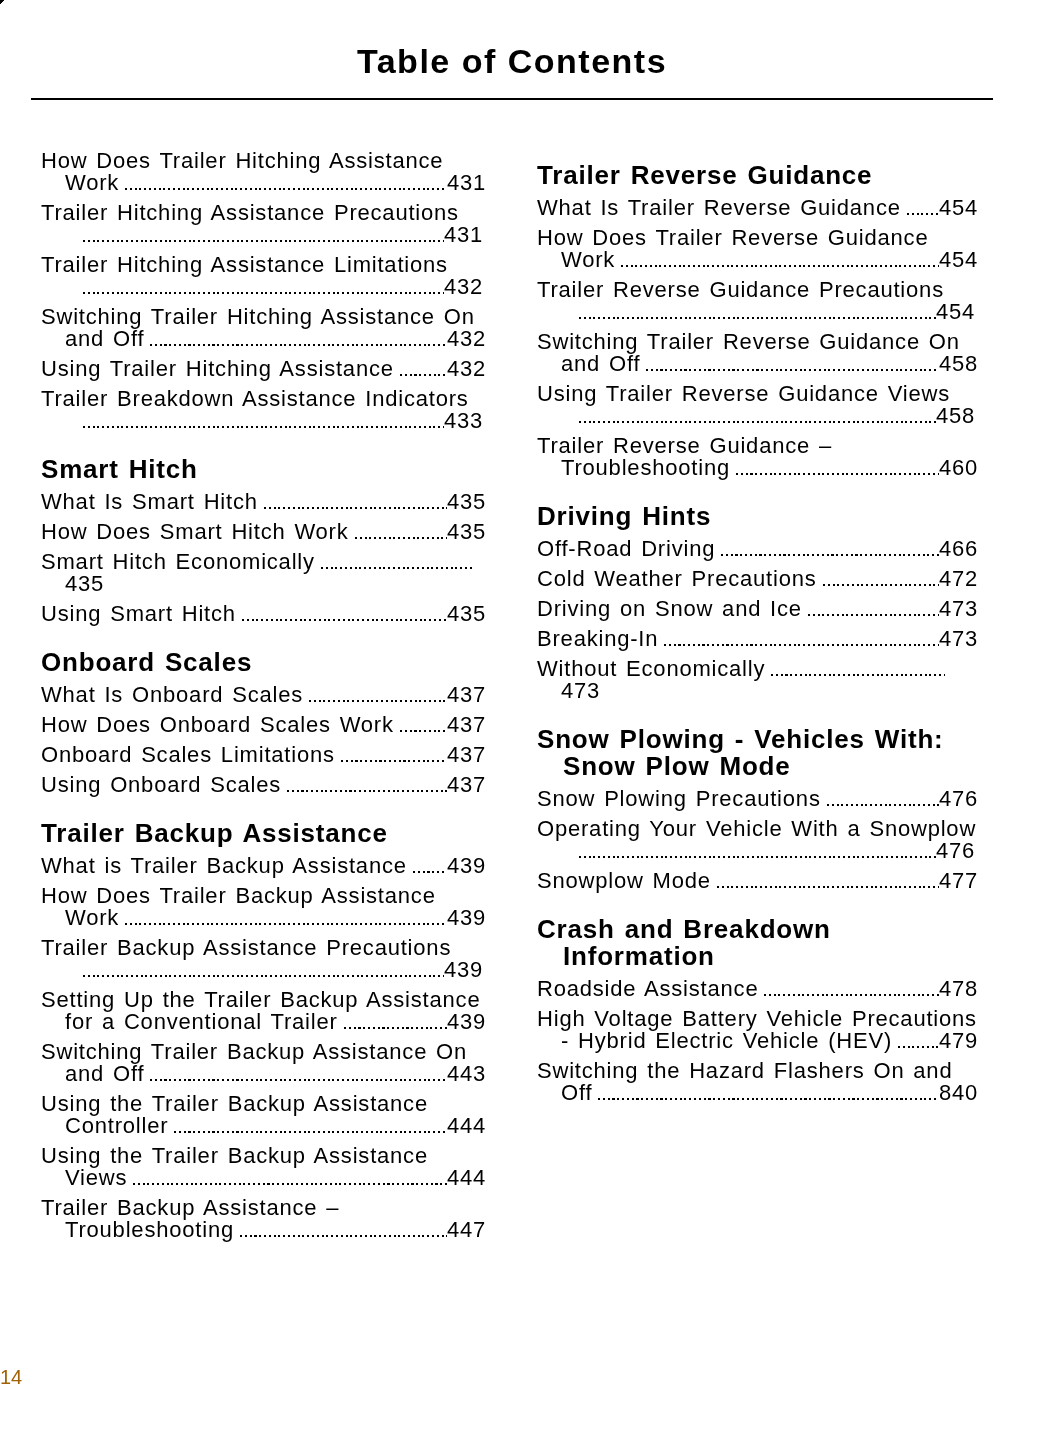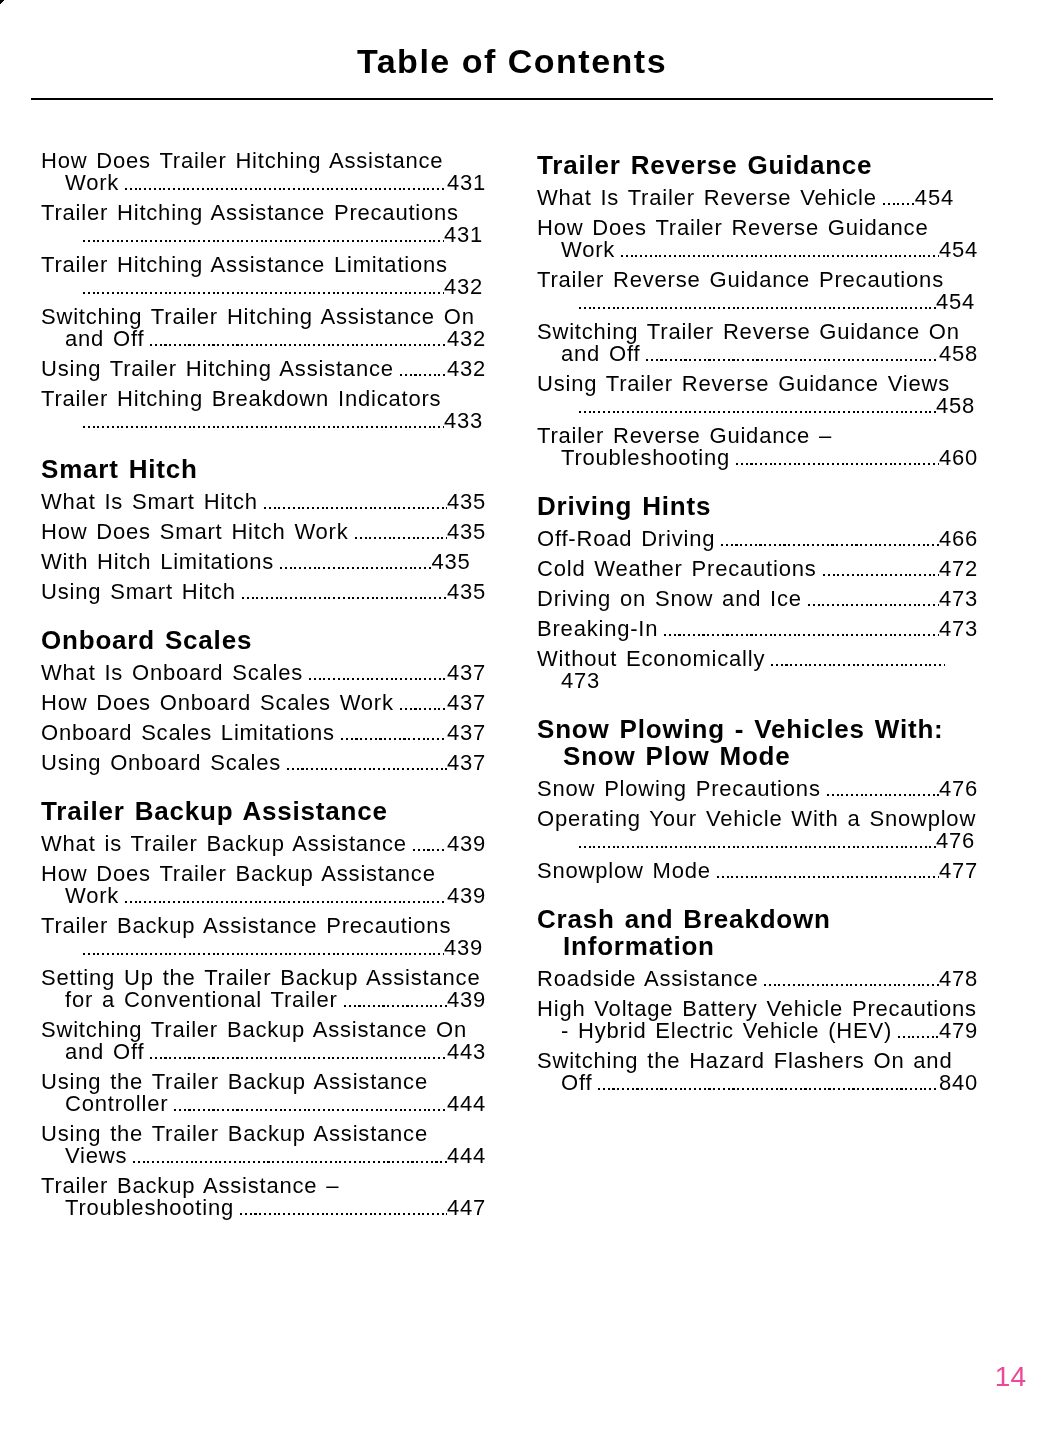--- a/index.html
+++ b/index.html
@@ -25,40 +25,40 @@
   .toc-column.right{width:444px;}
   .toc-section{margin:0;}
   .toc-heading{
     margin:24px 0 8px 0;
     font-size:26px;line-height:27px;font-weight:bold;
     letter-spacing:0.8px;word-spacing:2px;
     max-width:420px;
     padding-left:26px;text-indent:-26px;
     color:#000;
   }
-  .toc-section:first-child .toc-heading{margin-top:2px;}
+  .toc-section:first-child .toc-heading{margin-top:12px;}
   
   .section-snow-plowing-vehicles-without-snow-plow-mode .toc-heading{margin-bottom:33px;}
   .toc-entry{
     font-size:22px;line-height:22px;
     letter-spacing:0.8px;word-spacing:2px;
     margin:0 0 8px 0;
     padding-left:24px;text-indent:-24px;
     color:#000;
   }
   .toc-title{text-indent:0;}
   .toc-leader{
     display:inline-block;vertical-align:baseline;
     height:2.4px;margin-left:6px;
     background:repeating-linear-gradient(90deg,#000 0 2.1px,transparent 2.1px 4.8px);
   }
   .toc-page{white-space:nowrap;letter-spacing:0.8px;}
   footer.page-footer{
     position:absolute;top:1366px;left:0;width:1026px;
-    text-align:right;font-size:28px;line-height:22px;color:#ec4899;
+    text-align:left;font-size:20px;line-height:22px;color:#a16207;
   }
 </style>
 </head>
 <body>
 
 <div class="page">
   <div class="corner-artifact"></div>
 
   <header class="page-header">
     <h1 class="page-title">Table of Contents</h1>
@@ -66,27 +66,27 @@
   </header>
 
   <main class="columns">
     <div class="toc-column left" id="toc-col-0">
         <section class="toc-section section-untitled">
           <div class="toc-entry"><span class="toc-title">How Does Trailer Hitching Assistance Work</span><span class="toc-leader" style="width: 321.75px; margin-left: 6px;"></span><span class="toc-page">431</span></div>
           <div class="toc-entry"><span class="toc-title">Trailer Hitching Assistance Precautions</span><span class="toc-leader" style="width: 360.891px; margin-left: 18px;"></span><span class="toc-page">431</span></div>
           <div class="toc-entry"><span class="toc-title">Trailer Hitching Assistance Limitations</span><span class="toc-leader" style="width: 360.891px; margin-left: 18px;"></span><span class="toc-page">432</span></div>
           <div class="toc-entry"><span class="toc-title">Switching Trailer Hitching Assistance On and Off</span><span class="toc-leader" style="width: 296.531px; margin-left: 6px;"></span><span class="toc-page">432</span></div>
           <div class="toc-entry"><span class="toc-title">Using Trailer Hitching Assistance</span><span class="toc-leader" style="width: 47.125px; margin-left: 6px;"></span><span class="toc-page">432</span></div>
-          <div class="toc-entry"><span class="toc-title">Trailer Hitching Breakdown Indicators</span><span class="toc-leader" style="width: 360.891px; margin-left: 18px;"></span><span class="toc-page">433</span></div>
+          <div class="toc-entry"><span class="toc-title">Trailer Breakdown Assistance Indicators</span><span class="toc-leader" style="width: 360.891px; margin-left: 18px;"></span><span class="toc-page">433</span></div>
         </section>
         <section class="toc-section section-smart-hitch">
           <h2 class="toc-heading">Smart Hitch</h2>
           <div class="toc-entry"><span class="toc-title">What Is Smart Hitch</span><span class="toc-leader" style="width: 183.094px; margin-left: 6px;"></span><span class="toc-page">435</span></div>
           <div class="toc-entry"><span class="toc-title">How Does Smart Hitch Work</span><span class="toc-leader" style="width: 92.3438px; margin-left: 6px;"></span><span class="toc-page">435</span></div>
-          <div class="toc-entry"><span class="toc-title">With Hitch Limitations</span><span class="toc-leader" style="width: 151.312px; margin-left: 6px;"></span><span class="toc-page">435</span></div>
+          <div class="toc-entry"><span class="toc-title">Smart Hitch Economically</span><span class="toc-leader" style="width: 151.312px; margin-left: 6px;"></span><span class="toc-page">435</span></div>
           <div class="toc-entry"><span class="toc-title">Using Smart Hitch</span><span class="toc-leader" style="width: 205.016px; margin-left: 6px;"></span><span class="toc-page">435</span></div>
         </section>
         <section class="toc-section section-onboard-scales">
           <h2 class="toc-heading">Onboard Scales</h2>
           <div class="toc-entry"><span class="toc-title">What Is Onboard Scales</span><span class="toc-leader" style="width: 137.844px; margin-left: 6px;"></span><span class="toc-page">437</span></div>
           <div class="toc-entry"><span class="toc-title">How Does Onboard Scales Work</span><span class="toc-leader" style="width: 47.0938px; margin-left: 6px;"></span><span class="toc-page">437</span></div>
           <div class="toc-entry"><span class="toc-title">Onboard Scales Limitations</span><span class="toc-leader" style="width: 106.062px; margin-left: 6px;"></span><span class="toc-page">437</span></div>
           <div class="toc-entry"><span class="toc-title">Using Onboard Scales</span><span class="toc-leader" style="width: 159.766px; margin-left: 6px;"></span><span class="toc-page">437</span></div>
         </section>
         <section class="toc-section section-trailer-backup-assistance">
@@ -97,21 +97,21 @@
           <div class="toc-entry"><span class="toc-title">Setting Up the Trailer Backup Assistance for a Conventional Trailer</span><span class="toc-leader" style="width: 103.297px; margin-left: 6px;"></span><span class="toc-page">439</span></div>
           <div class="toc-entry"><span class="toc-title">Switching Trailer Backup Assistance On and Off</span><span class="toc-leader" style="width: 296.531px; margin-left: 6px;"></span><span class="toc-page">443</span></div>
           <div class="toc-entry"><span class="toc-title">Using the Trailer Backup Assistance Controller</span><span class="toc-leader" style="width: 272.516px; margin-left: 6px;"></span><span class="toc-page">444</span></div>
           <div class="toc-entry"><span class="toc-title">Using the Trailer Backup Assistance Views</span><span class="toc-leader" style="width: 313.594px; margin-left: 6px;"></span><span class="toc-page">444</span></div>
           <div class="toc-entry"><span class="toc-title">Trailer Backup Assistance – Troubleshooting</span><span class="toc-leader" style="width: 206.922px; margin-left: 6px;"></span><span class="toc-page">447</span></div>
         </section>
       </div>
     <div class="toc-column right" id="toc-col-1">
         <section class="toc-section section-trailer-reverse-guidance">
           <h2 class="toc-heading">Trailer Reverse Guidance</h2>
-          <div class="toc-entry"><span class="toc-title">What Is Trailer Reverse Vehicle</span><span class="toc-leader" style="width: 32.1562px; margin-left: 6px;"></span><span class="toc-page">454</span></div>
+          <div class="toc-entry"><span class="toc-title">What Is Trailer Reverse Guidance</span><span class="toc-leader" style="width: 32.1562px; margin-left: 6px;"></span><span class="toc-page">454</span></div>
           <div class="toc-entry"><span class="toc-title">How Does Trailer Reverse Guidance Work</span><span class="toc-leader" style="width: 317.75px; margin-left: 6px;"></span><span class="toc-page">454</span></div>
           <div class="toc-entry"><span class="toc-title">Trailer Reverse Guidance Precautions</span><span class="toc-leader" style="width: 356.891px; margin-left: 18px;"></span><span class="toc-page">454</span></div>
           <div class="toc-entry"><span class="toc-title">Switching Trailer Reverse Guidance On and Off</span><span class="toc-leader" style="width: 292.531px; margin-left: 6px;"></span><span class="toc-page">458</span></div>
           <div class="toc-entry"><span class="toc-title">Using Trailer Reverse Guidance Views</span><span class="toc-leader" style="width: 356.891px; margin-left: 18px;"></span><span class="toc-page">458</span></div>
           <div class="toc-entry"><span class="toc-title">Trailer Reverse Guidance – Troubleshooting</span><span class="toc-leader" style="width: 202.922px; margin-left: 6px;"></span><span class="toc-page">460</span></div>
         </section>
         <section class="toc-section section-driving-hints">
           <h2 class="toc-heading">Driving Hints</h2>
           <div class="toc-entry"><span class="toc-title">Off-Road Driving</span><span class="toc-leader" style="width: 217.656px; margin-left: 6px;"></span><span class="toc-page">466</span></div>
           <div class="toc-entry"><span class="toc-title">Cold Weather Precautions</span><span class="toc-leader" style="width: 116.281px; margin-left: 6px;"></span><span class="toc-page">472</span></div>

